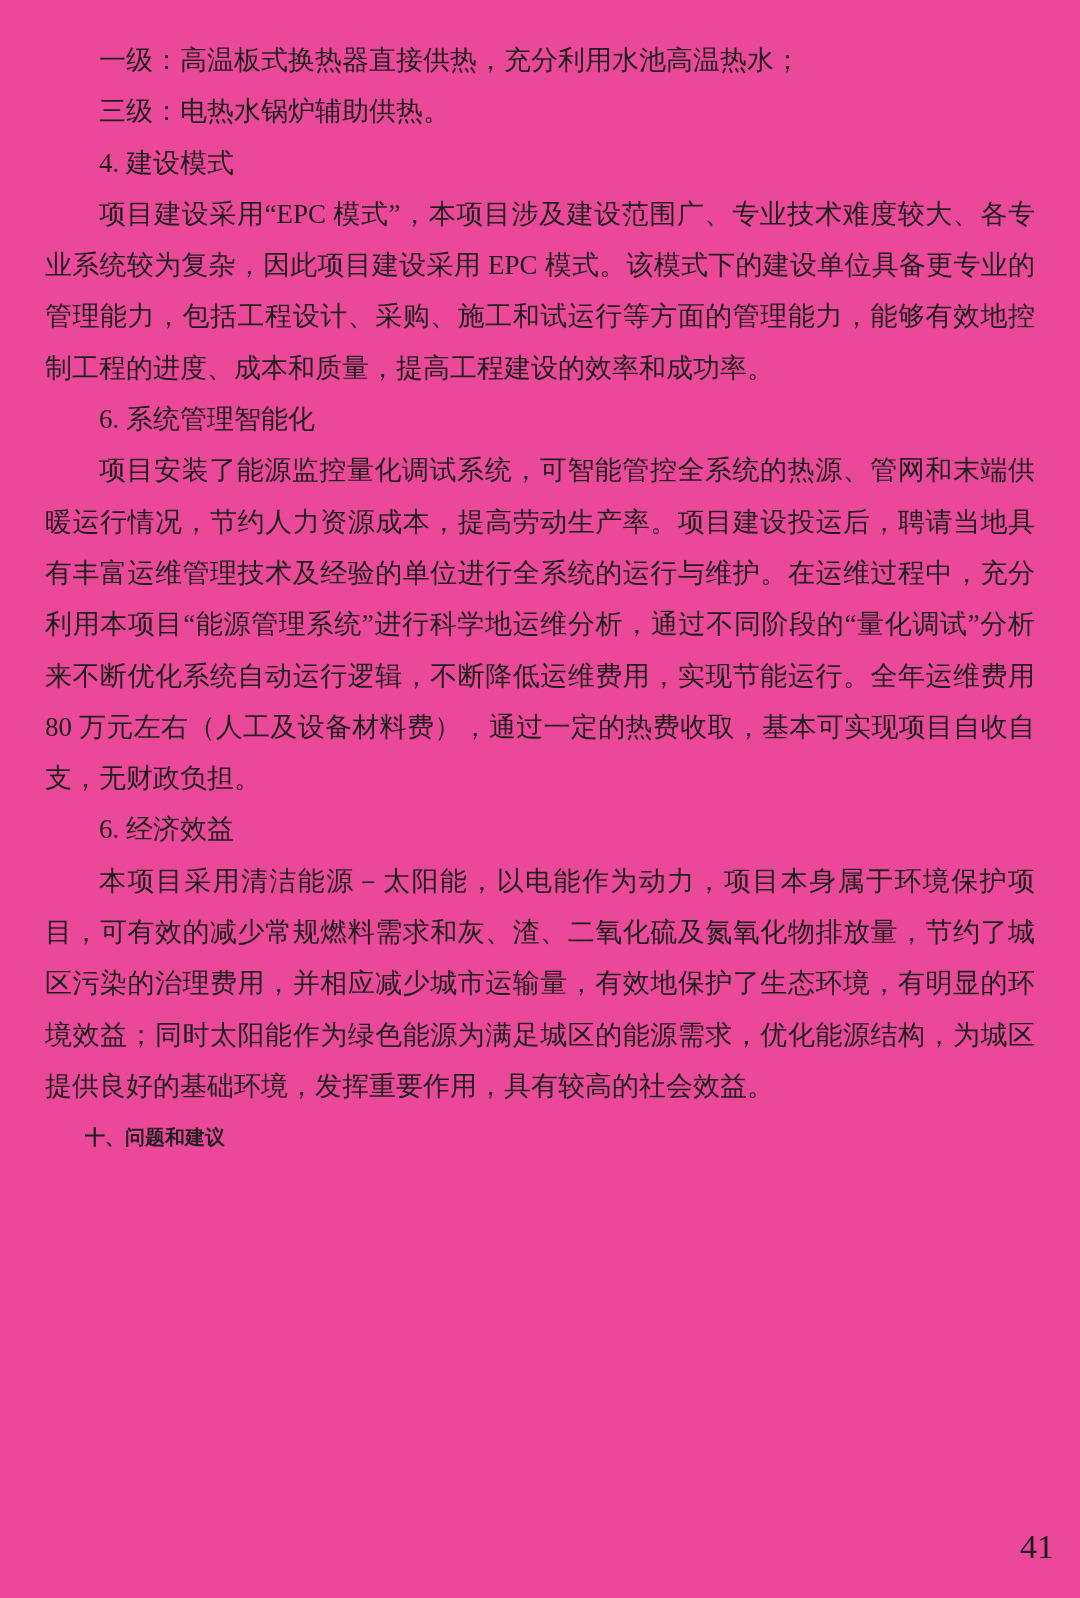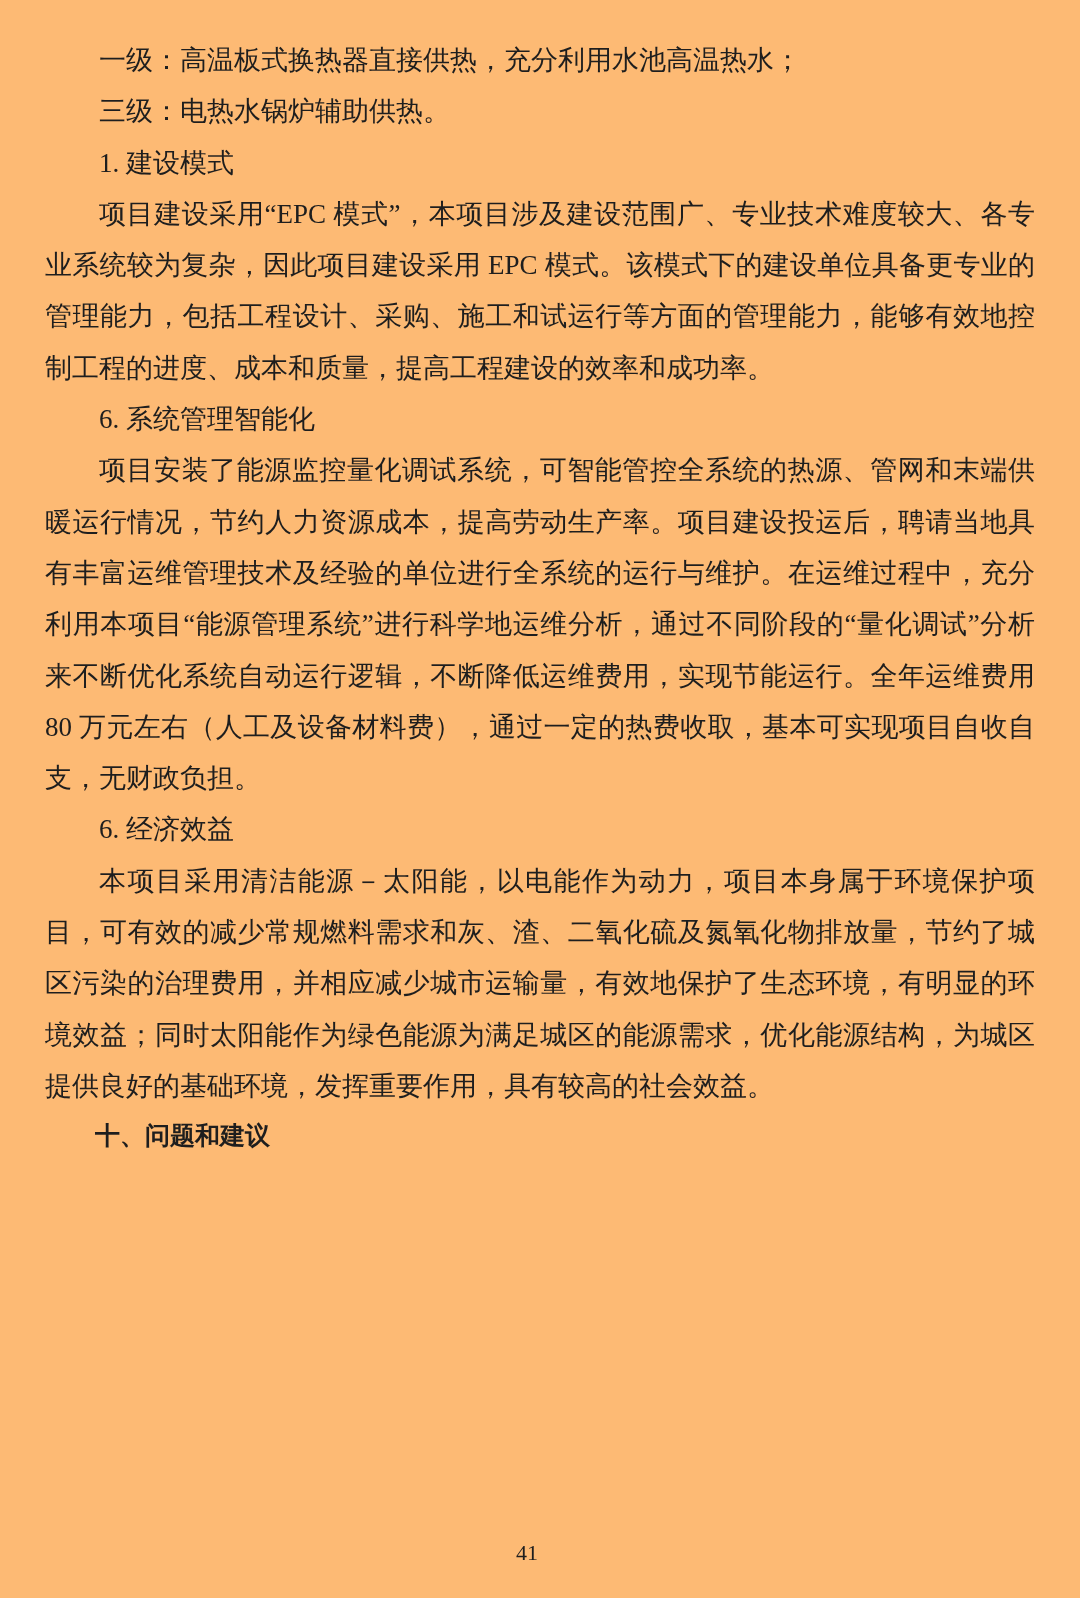--- a/index.html
+++ b/index.html
@@ -5,21 +5,21 @@
   html, body {
     margin: 0;
     padding: 0;
     background: #e8e8e8;
   }
   .page {
     position: relative;
     width: 1080px;
     height: 1598px;
     margin: 0 auto;
-    background: #fdba74;
+    background: #ec4899;
     overflow: hidden;
     color: #1e1e1e;
     font-family: "Liberation Serif", "DejaVu Serif", serif;
   }
   .content {
     position: absolute;
     top: 35px;
     left: 45px;
     width: 990px;
   }
@@ -33,45 +33,45 @@
     word-break: break-all;
   }
   .heading {
     margin: 0;
     font-size: 27px;
     line-height: 51.3px;
     text-indent: 2em;
   }
   .heading-bold {
     margin: 0;
-    font-size: 25px;
+    font-size: 20px;
     line-height: 51.3px;
     text-indent: 2em;
     font-weight: 700;
-    font-family: Liberation Mono, monospace;
+    font-family: Liberation Serif, serif;
   }
   .page-number {
     position: absolute;
     left: 0;
     right: 26px;
     bottom: 32px;
-    text-align: center;
-    font-size: 22px;
+    text-align: right;
+    font-size: 34px;
     font-family: "Liberation Serif", "DejaVu Serif", serif;
     color: #1e1e1e;
   }
 </style>
 </head>
 <body>
 
 <div class="page">
   <div class="content">
     <p class="para">一级：高温板式换热器直接供热，充分利用水池高温热水；</p>
     <p class="para">三级：电热水锅炉辅助供热。</p>
-    <p class="heading">1. 建设模式</p>
+    <p class="heading">4. 建设模式</p>
     <p class="para">项目建设采用“EPC 模式”，本项目涉及建设范围广、专业技术难度较大、各专业系统较为复杂，因此项目建设采用 EPC 模式。该模式下的建设单位具备更专业的管理能力，包括工程设计、采购、施工和试运行等方面的管理能力，能够有效地控制工程的进度、成本和质量，提高工程建设的效率和成功率。</p>
     <p class="heading">6. 系统管理智能化</p>
     <p class="para">项目安装了能源监控量化调试系统，可智能管控全系统的热源、管网和末端供暖运行情况，节约人力资源成本，提高劳动生产率。项目建设投运后，聘请当地具有丰富运维管理技术及经验的单位进行全系统的运行与维护。在运维过程中，充分利用本项目“能源管理系统”进行科学地运维分析，通过不同阶段的“量化调试”分析来不断优化系统自动运行逻辑，不断降低运维费用，实现节能运行。全年运维费用 80 万元左右（人工及设备材料费），通过一定的热费收取，基本可实现项目自收自支，无财政负担。</p>
     <p class="heading">6. 经济效益</p>
     <p class="para">本项目采用清洁能源－太阳能，以电能作为动力，项目本身属于环境保护项目，可有效的减少常规燃料需求和灰、渣、二氧化硫及氮氧化物排放量，节约了城区污染的治理费用，并相应减少城市运输量，有效地保护了生态环境，有明显的环境效益；同时太阳能作为绿色能源为满足城区的能源需求，优化能源结构，为城区提供良好的基础环境，发挥重要作用，具有较高的社会效益。</p>
     <p class="heading-bold">十、问题和建议</p>
   </div>
   <div class="page-number">41</div>
 </div>
 

